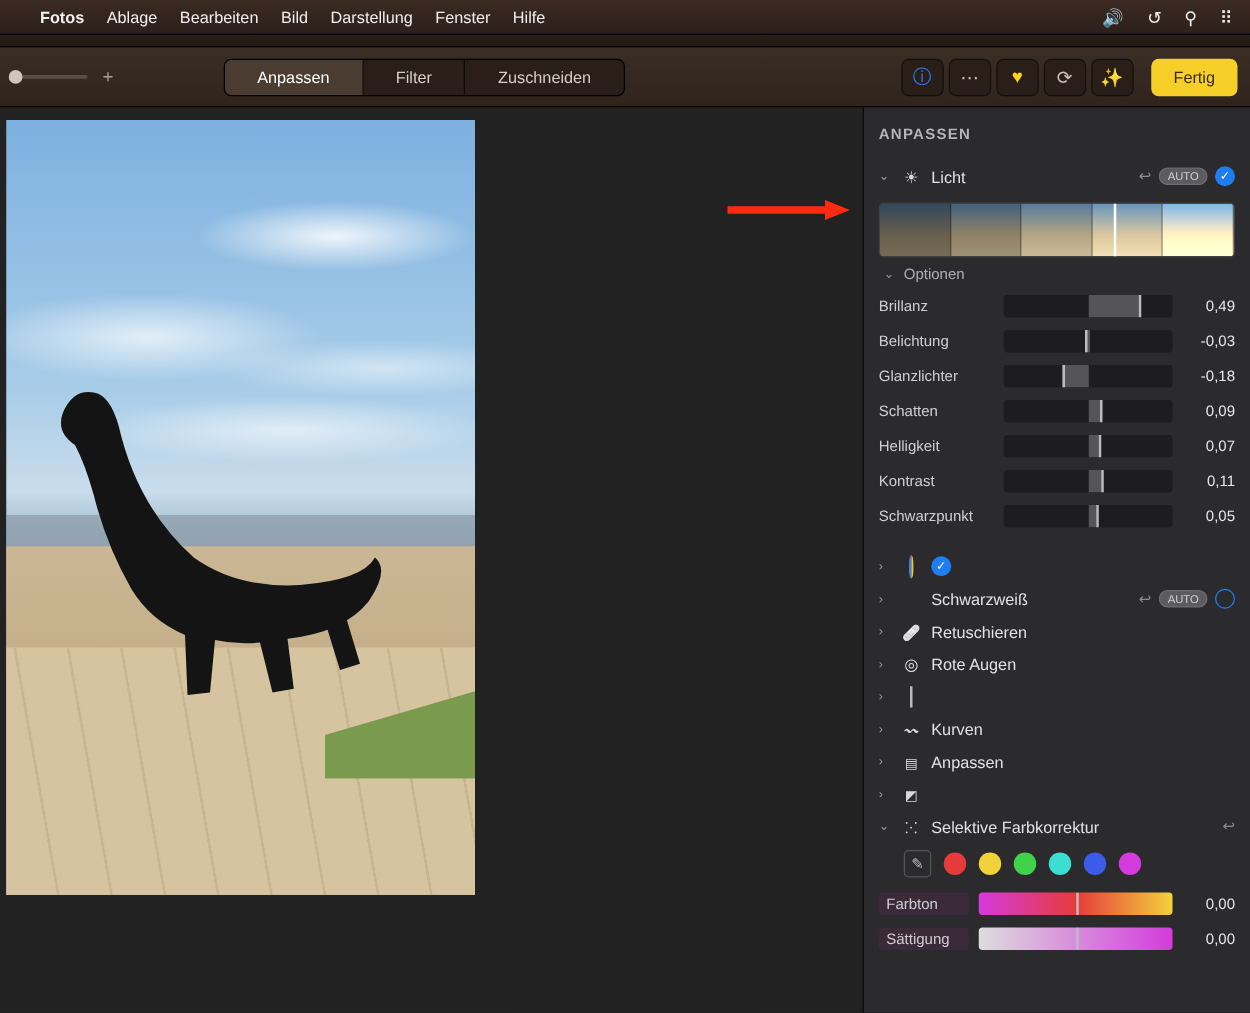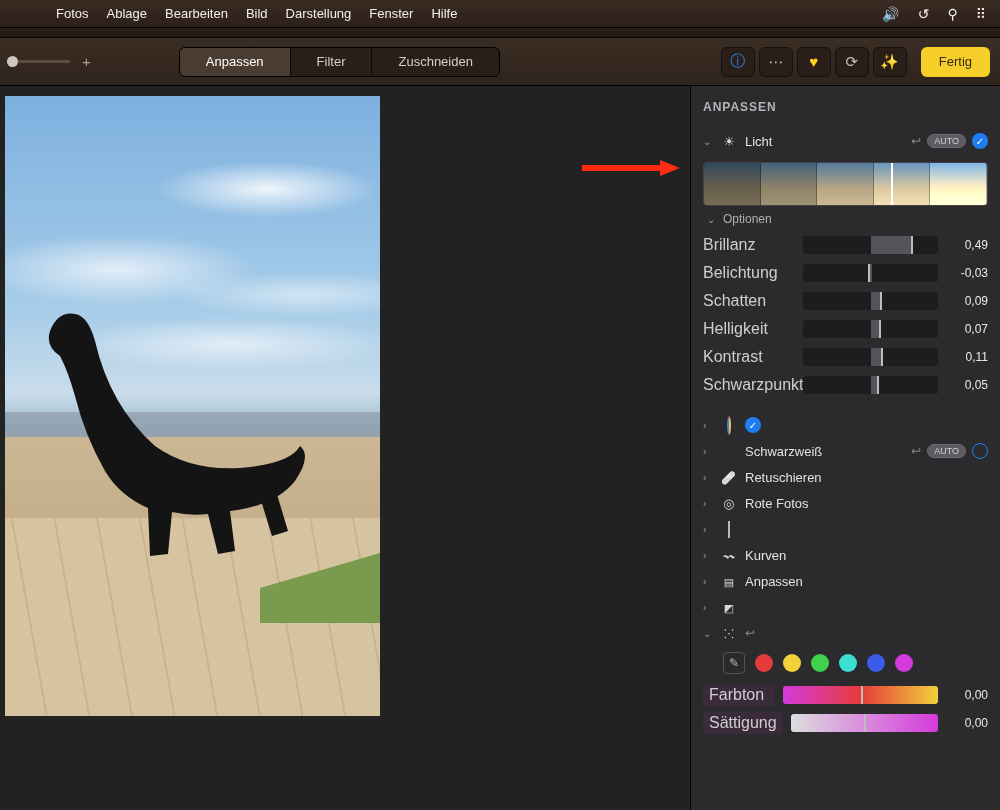--- a/index.html
+++ b/index.html
@@ -16,21 +16,21 @@
     height: 28px;
     background: linear-gradient(#3a2a22,#2d201a);
     display: flex; align-items: center;
     padding: 0 14px;
     font-size: 13px;
     color: #f0f0f0;
     gap: 18px;
     border-bottom: 1px solid #000;
   }
   .menubar .apple { font-size: 15px; }
-  .menubar .appname { font-weight: 400; margin-left: 24px; }
+  .menubar .appname { font-weight: 700; }
   .menubar-right { margin-left: auto; display:flex; gap:18px; align-items:center; font-size:14px;}
   
   .window-top {
     height: 10px;
     background: linear-gradient(#2a1f19,#221914);
     border-bottom: 1px solid #000;
   }
   
   .toolbar {
     height: 48px;
@@ -138,21 +138,21 @@
   .thumb-strip .th.d1{filter:brightness(.55);}
   .thumb-strip .th.d2{filter:brightness(.75);}
   .thumb-strip .th.d3{filter:brightness(.95);}
   .thumb-strip .th.d4{filter:brightness(1.15);}
   .thumb-strip .th.d5{filter:brightness(1.4);}
   .thumb-strip .marker{position:absolute;left:66%;top:-2px;bottom:-2px;width:2px;background:#fff;}
   .opt-head{display:flex;align-items:center;gap:6px;font-size:12px;color:#b0b0b4;margin:3px 0 6px 4px;}
   .slider-row{
     display:flex;align-items:center;height:25px;gap:8px;margin-bottom:3px;
   }
-  .slider-row .lbl{width:92px;font-size:16px;color:#cfcfd3;}
+  .slider-row .lbl{width:92px;font-size:12px;color:#cfcfd3;}
   .slider-row .track{
     flex:1;height:18px;background:#1d1d1f;border-radius:3px;position:relative;overflow:hidden;
   }
   .slider-row .fill{position:absolute;top:0;bottom:0;background:#555459;}
   .slider-row .knob{position:absolute;top:0;bottom:0;width:2px;background:#bcbcc0;}
   .slider-row .val{width:42px;text-align:right;font-size:12px;color:#e8e8ec;}
   .sec-sep{height:12px;}
   .color-icon{width:14px;height:14px;border-radius:50%;border:2px solid;border-color:#e8523e #f2c438 #46c35a #3e7fe8;}
   .bw-icon{width:14px;height:14px;border-radius:50%;background:linear-gradient(90deg,#eee 50%,#222 50%);}
   .ret-icon::before{content:"🩹";font-size:12px;}
@@ -270,20 +270,28 @@
         </div>
         <div class="slider-row">
           <span class="lbl">Belichtung</span>
           <div class="track">
             <div class="fill" style="left:48%;width:3%"></div>
             <div class="knob" style="left:48%"></div>
           </div>
           <span class="val">-0,03</span>
         </div>
         <div class="slider-row">
+          <span class="lbl">Glanzlichter</span>
+          <div class="track">
+            <div class="fill" style="left:35%;width:15%"></div>
+            <div class="knob" style="left:35%"></div>
+          </div>
+          <span class="val">-0,18</span>
+        </div>
+        <div class="slider-row">
           <span class="lbl">Schatten</span>
           <div class="track">
             <div class="fill" style="left:50%;width:7%"></div>
             <div class="knob" style="left:57%"></div>
           </div>
           <span class="val">0,09</span>
         </div>
         <div class="slider-row">
           <span class="lbl">Helligkeit</span>
           <div class="track">
@@ -333,21 +341,21 @@
 
     <div class="section-head">
       <span class="chev">›</span>
       <span class="sec-icon ret-icon"></span>
       <span class="sec-label">Retuschieren</span>
     </div>
 
     <div class="section-head">
       <span class="chev">›</span>
       <span class="sec-icon eye-icon"></span>
-      <span class="sec-label">Rote Fotos</span>
+      <span class="sec-label">Rote Augen</span>
     </div>
 
     <div class="section-head">
       <span class="chev">›</span>
       <span class="sec-icon"><span class="wb-icon"></span></span>
     </div>
 
     <div class="section-head">
       <span class="chev">›</span>
       <span class="sec-icon curve-icon"></span>
@@ -361,20 +369,21 @@
     </div>
 
     <div class="section-head">
       <span class="chev">›</span>
       <span class="sec-icon aufl-icon"></span>
     </div>
 
     <div class="section-head">
       <span class="chev">⌄</span>
       <span class="sec-icon sel-icon">⁙</span>
+      <span class="sec-label">Selektive Farbkorrektur</span>
       <div class="sec-actions">
           <span class="undo-icon">↩</span>
         </div>
     </div>
     <div class="swatch-row">
       <div class="eyedrop">✎</div>
       <div class="swatch sw-red"></div>
       <div class="swatch sw-yel"></div>
       <div class="swatch sw-grn"></div>
       <div class="swatch sw-cyn"></div>

